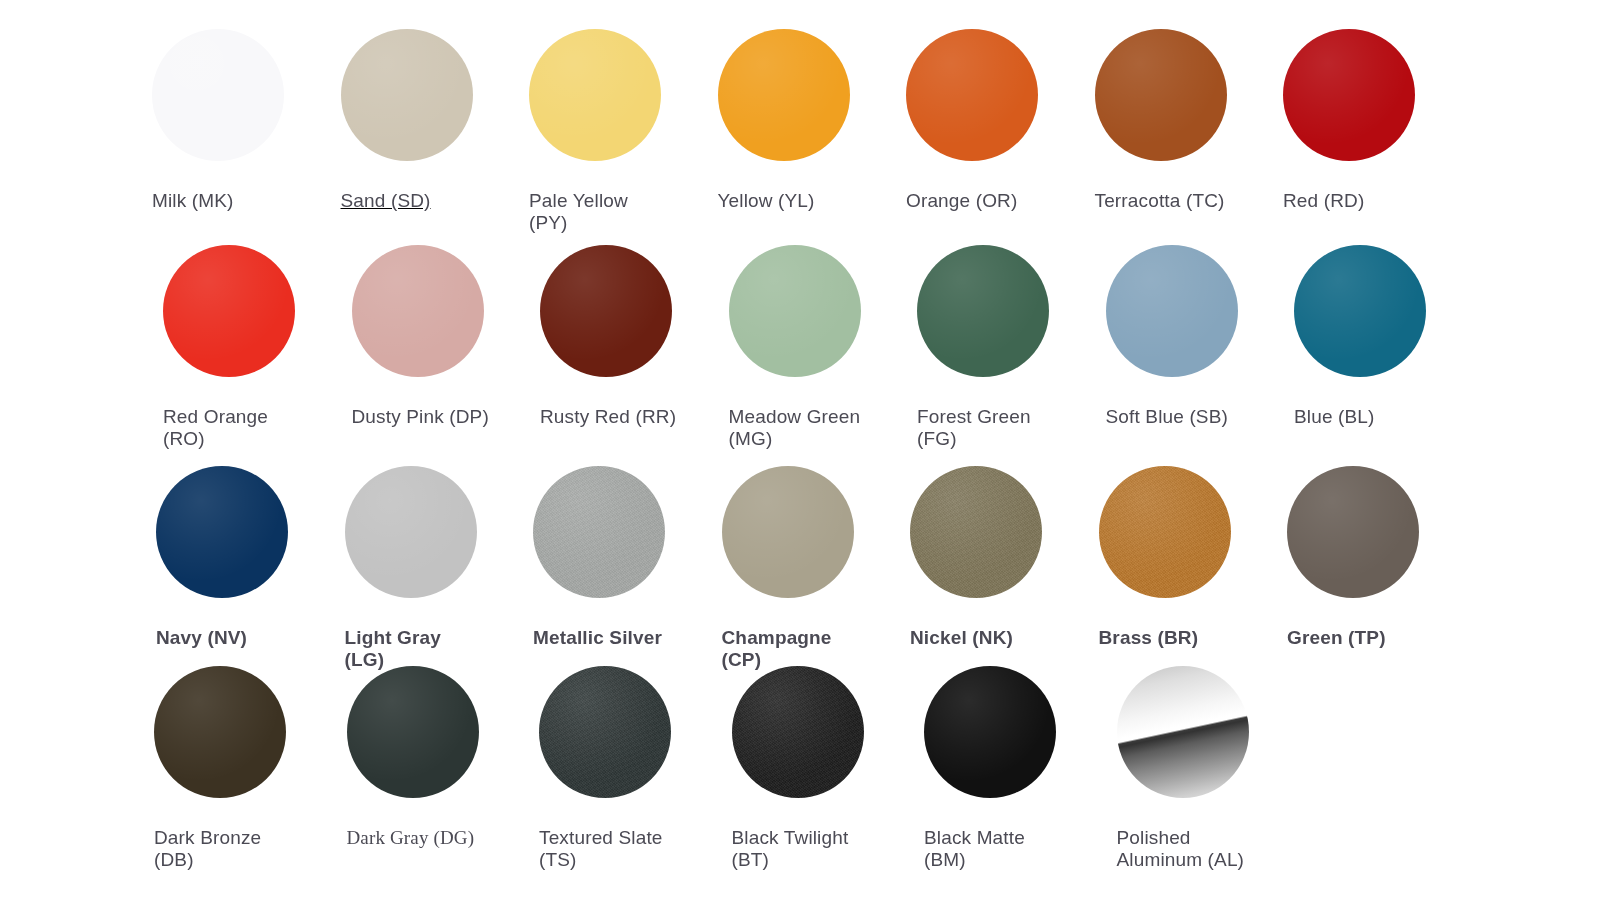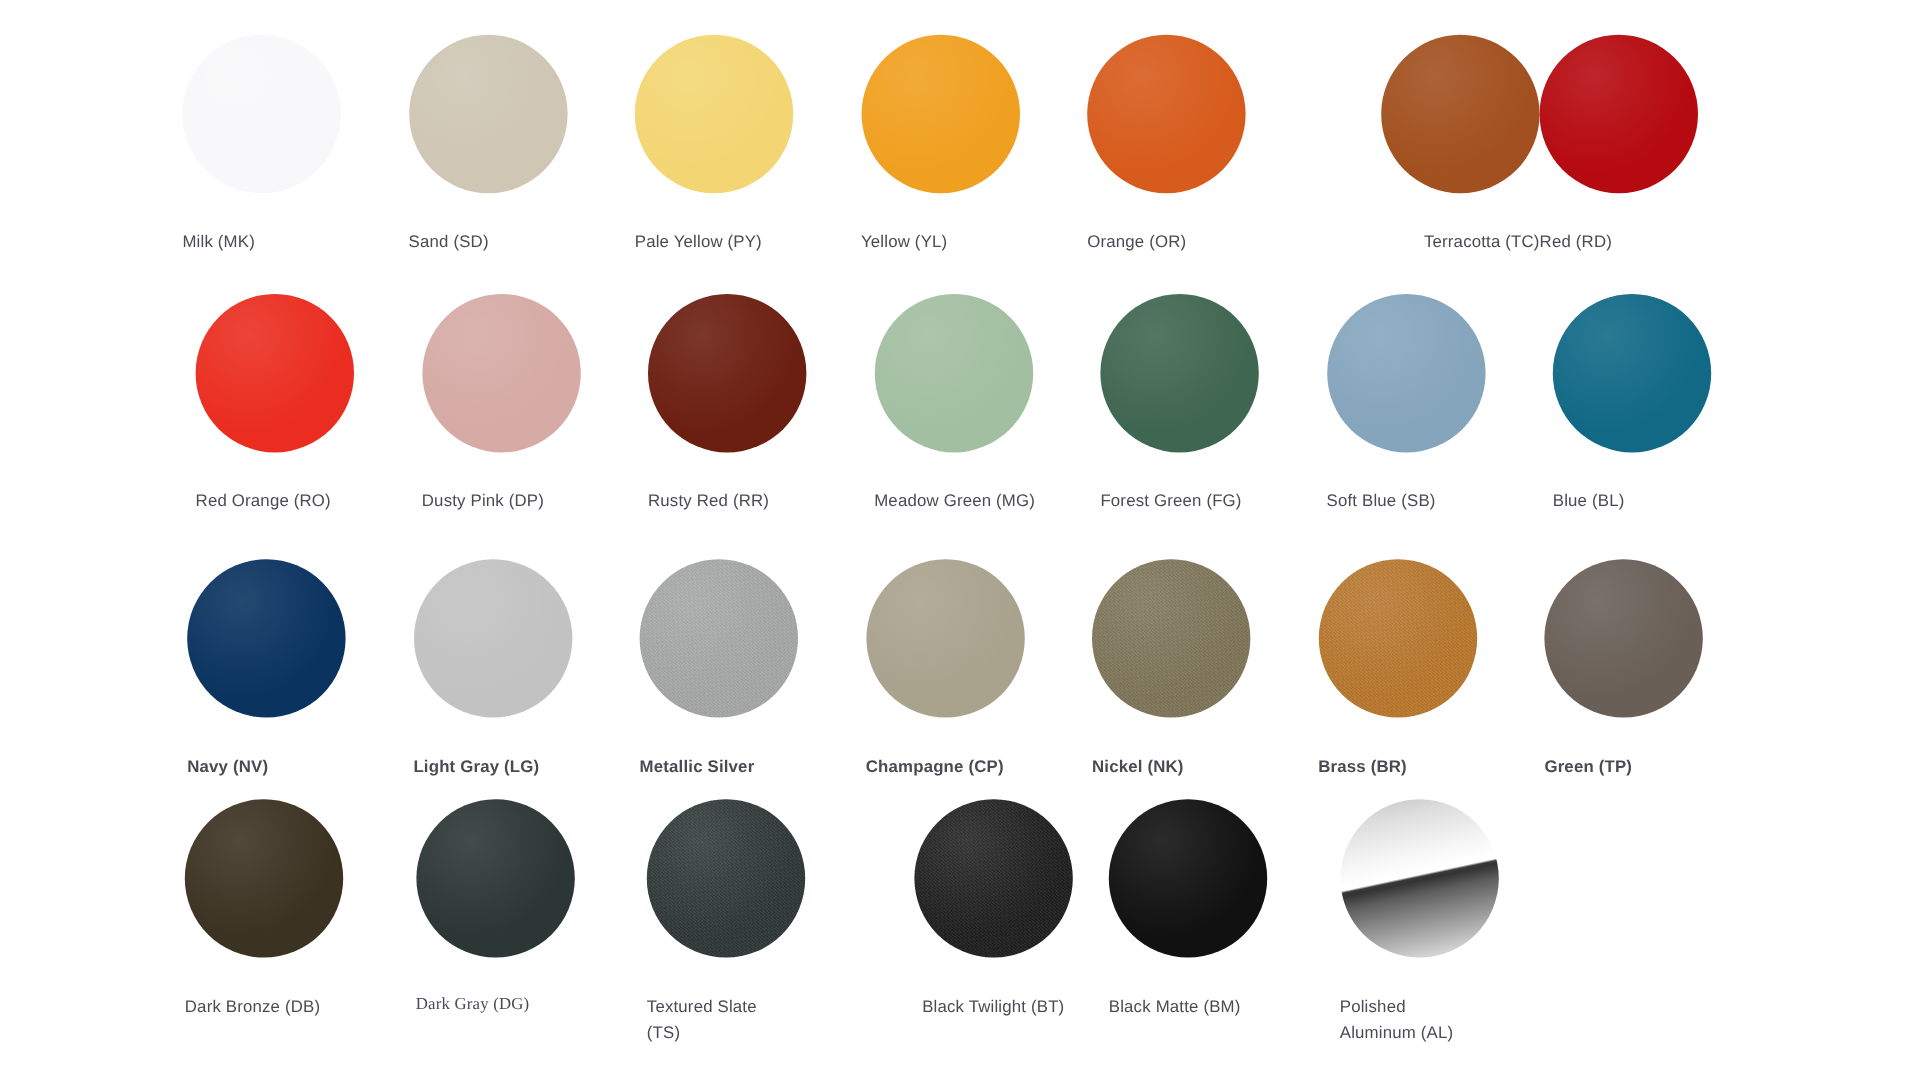--- a/index.html
+++ b/index.html
@@ -112,55 +112,55 @@
         #333333 51%,
         #5c5c5c 58%,
         #828282 68%,
         #a8a8a8 79%,
         #cfcfcf 90%,
         #e8e8e8 100%);
   }
 
   .swatch-label {
     margin-top: 29px;
-    font-size: 14px;
+    font-size: 19px;
     line-height: 22px;
     color: #4b4a54;
     letter-spacing: 0.15px;
     max-width: 140px;
     text-align: left;
     white-space: pre-line;
   }
 </style>
 </head>
 <body style="background: rgb(255, 255, 255);">
 
 <div id="palette-grid">
     <div class="swatch-row" style="top: 29px; left: 152px;">
       <div class="swatch-cell" style="width: 188.5px;">
         <div class="swatch-disc sheen" title="Milk" style="background-color: rgb(248, 248, 250);"></div>
         <div class="swatch-label">Milk (MK)</div>
       </div>
-      <div class="swatch-cell" style="width: 188.5px;">
+      <div class="swatch-cell" style="width: 188.5px; text-decoration: underline;">
         <div class="swatch-disc sheen" title="Sand" style="background-color: rgb(207, 198, 180);"></div>
         <div class="swatch-label">Sand (SD)</div>
       </div>
       <div class="swatch-cell" style="width: 188.5px;">
         <div class="swatch-disc sheen" title="Pale Yellow" style="background-color: rgb(243, 214, 115);"></div>
         <div class="swatch-label">Pale Yellow (PY)</div>
       </div>
       <div class="swatch-cell" style="width: 188.5px;">
         <div class="swatch-disc sheen" title="Yellow" style="background-color: rgb(240, 160, 32);"></div>
         <div class="swatch-label">Yellow (YL)</div>
       </div>
       <div class="swatch-cell" style="width: 188.5px;">
         <div class="swatch-disc sheen" title="Orange" style="background-color: rgb(215, 91, 28);"></div>
         <div class="swatch-label">Orange (OR)</div>
       </div>
-      <div class="swatch-cell" style="width: 188.5px; align-items: flex-end;">
+      <div class="swatch-cell" style="width: 188.5px;">
         <div class="swatch-disc sheen" title="Terracotta" style="background-color: rgb(162, 80, 31);"></div>
         <div class="swatch-label">Terracotta (TC)</div>
       </div>
       <div class="swatch-cell" style="width: 188.5px;">
         <div class="swatch-disc sheen" title="Red" style="background-color: rgb(181, 10, 16);"></div>
         <div class="swatch-label">Red (RD)</div>
       </div>
     </div>
     <div class="swatch-row" style="top: 245px; left: 152px;">
       <div class="swatch-cell" style="width: 188.5px; margin-left: 11px;">
@@ -229,21 +229,21 @@
       </div>
       <div class="swatch-cell" style="width: 192.5px; font-family: Liberation Serif, serif;">
         <div class="swatch-disc sheen" title="Dark Gray" style="background-color: rgb(44, 54, 52);"></div>
         <div class="swatch-label">Dark Gray (DG)</div>
       </div>
       <div class="swatch-cell" style="width: 192.5px;">
         <div class="swatch-disc sheen grain" title="Textured Slate" style="background-color: rgb(46, 54, 54);"></div>
         <div class="swatch-label">Textured Slate
 (TS)</div>
       </div>
-      <div class="swatch-cell" style="width: 192.5px; align-items: center;">
+      <div class="swatch-cell" style="width: 192.5px;">
         <div class="swatch-disc sheen grain" title="Black Twilight" style="background-color: rgb(30, 30, 30);"></div>
         <div class="swatch-label">Black Twilight (BT)</div>
       </div>
       <div class="swatch-cell" style="width: 192.5px;">
         <div class="swatch-disc sheen" title="Black Matte" style="background-color: rgb(17, 17, 17);"></div>
         <div class="swatch-label">Black Matte (BM)</div>
       </div>
       <div class="swatch-cell" style="width: 192.5px;">
         <div class="swatch-disc mirror-al" title="Polished Aluminum"></div>
         <div class="swatch-label">Polished

